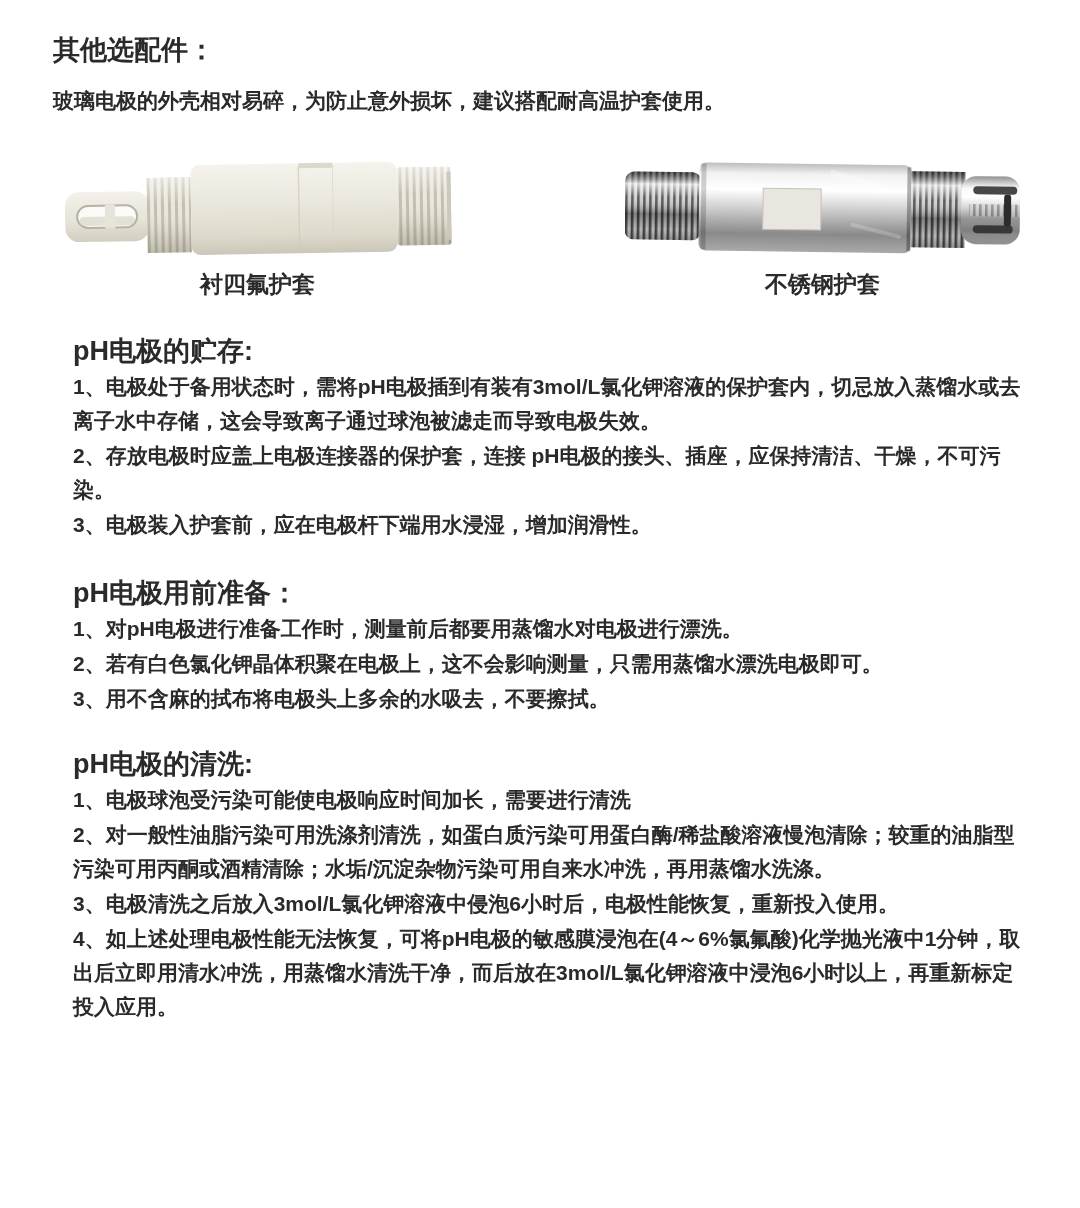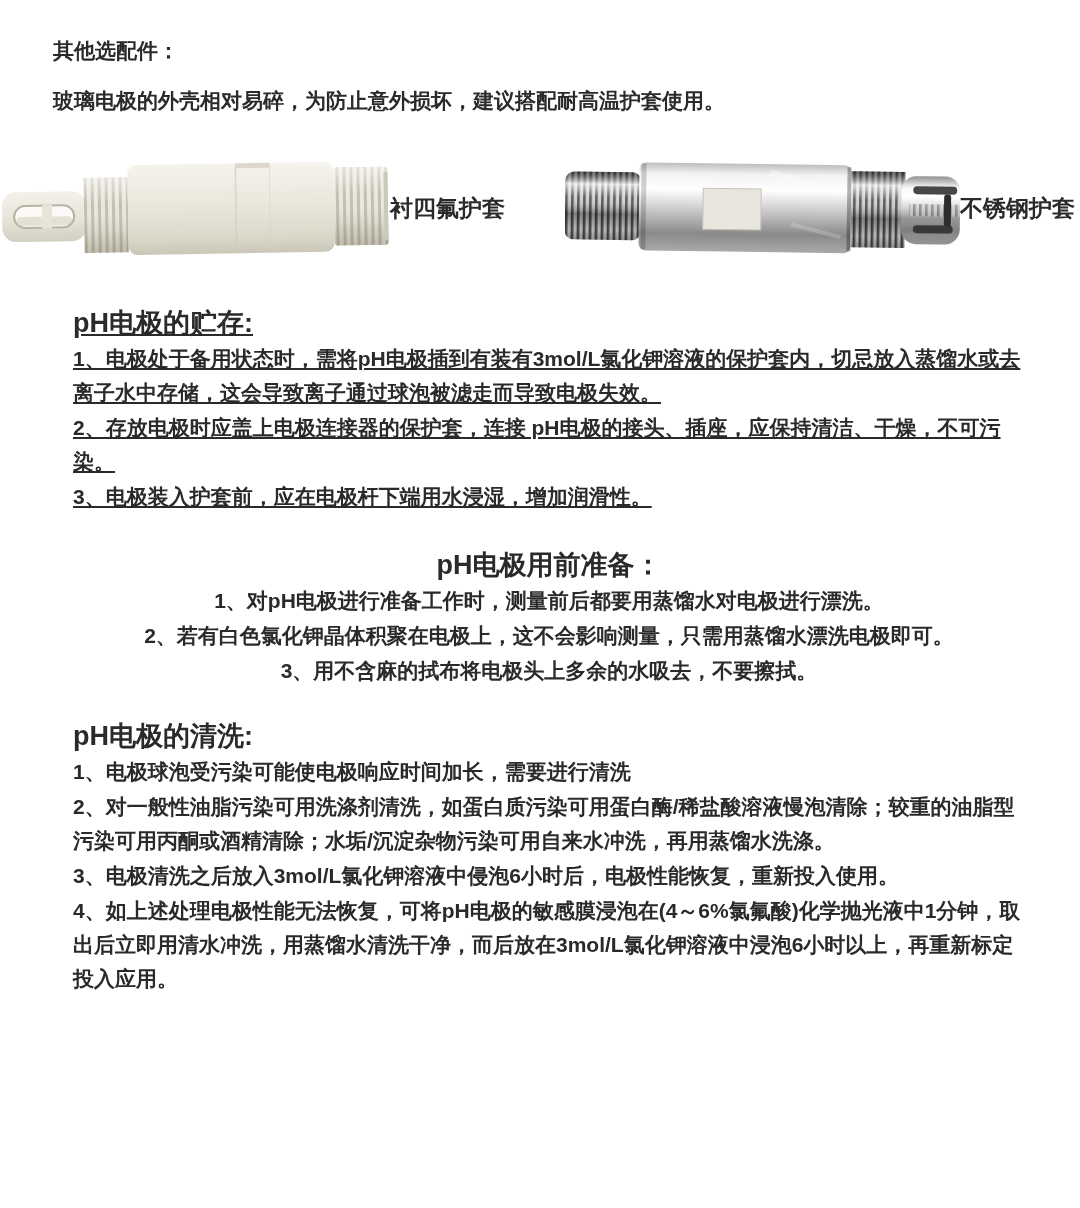--- a/index.html
+++ b/index.html
@@ -7,43 +7,43 @@
     width:1080px; height:1208px;
     background:#ffffff;
     color:#2a2a2a;
     font-family:"Liberation Sans","DejaVu Sans",sans-serif;
     overflow:hidden;
   }
   .page { position:relative; width:1080px; height:1208px; background:#fff; }
 
   .main-title {
     margin:34px 55px 0 53px;
-    font-size:21px; line-height:33px; font-weight:700;
+    font-size:27px; line-height:33px; font-weight:700;
   }
   .lead {
     margin:20px 55px 0 53px;
     font-size:21px; line-height:28px; font-weight:600;
   }
 
   .products { display:flex; margin-top:30px; }
-  .product { flex:1; margin:0; display:flex; align-items:center; }
+  .product { flex:1; margin:0; display:flex; flex-direction:column; align-items:center; }
   .product.right { padding-left:50px; }
   .img-box { height:125px; display:flex; align-items:center; justify-content:center; }
   .product figcaption {
     font-size:23px; line-height:28px; font-weight:600; text-align:center;
   }
 
   .sec { margin:0 55px 0 73px; }
   .sec h2 { margin:0 0 4px 0; font-size:27px; line-height:30px; font-weight:700; }
   .sec p  { margin:1px 0; font-size:21px; line-height:34px; font-weight:600; }
 
   .sec-maintenance { margin-top:18px; }
   .sec-maintenance p { margin-top:13px; line-height:27px; }
-  .sec-storage  { margin-top:38px;text-decoration:underline; }
-  .sec-prep     { margin-top:36px;text-align:center; }
+  .sec-storage  { margin-top:38px; }
+  .sec-prep     { margin-top:36px; }
   .sec-cleaning { margin-top:33px; }
 </style>
 </head>
 <body>
 
 <div class="page">
 
   <h1 class="main-title">其他选配件：</h1>
   <p class="lead">玻璃电极的外壳相对易碎，为防止意外损坏，建议搭配耐高温护套使用。</p>
 

